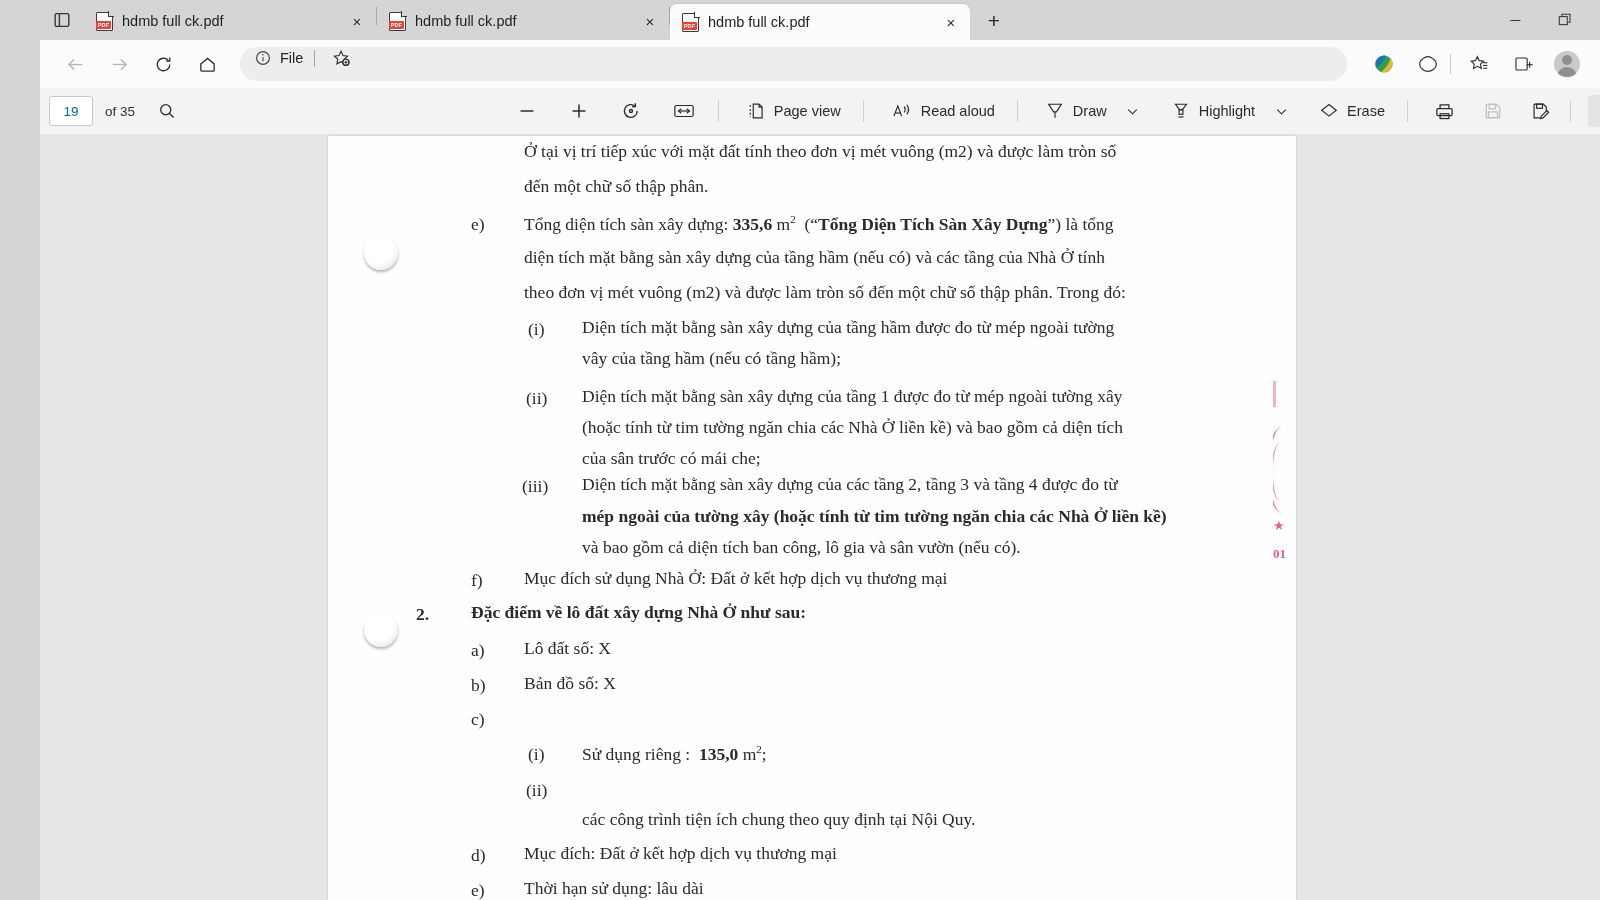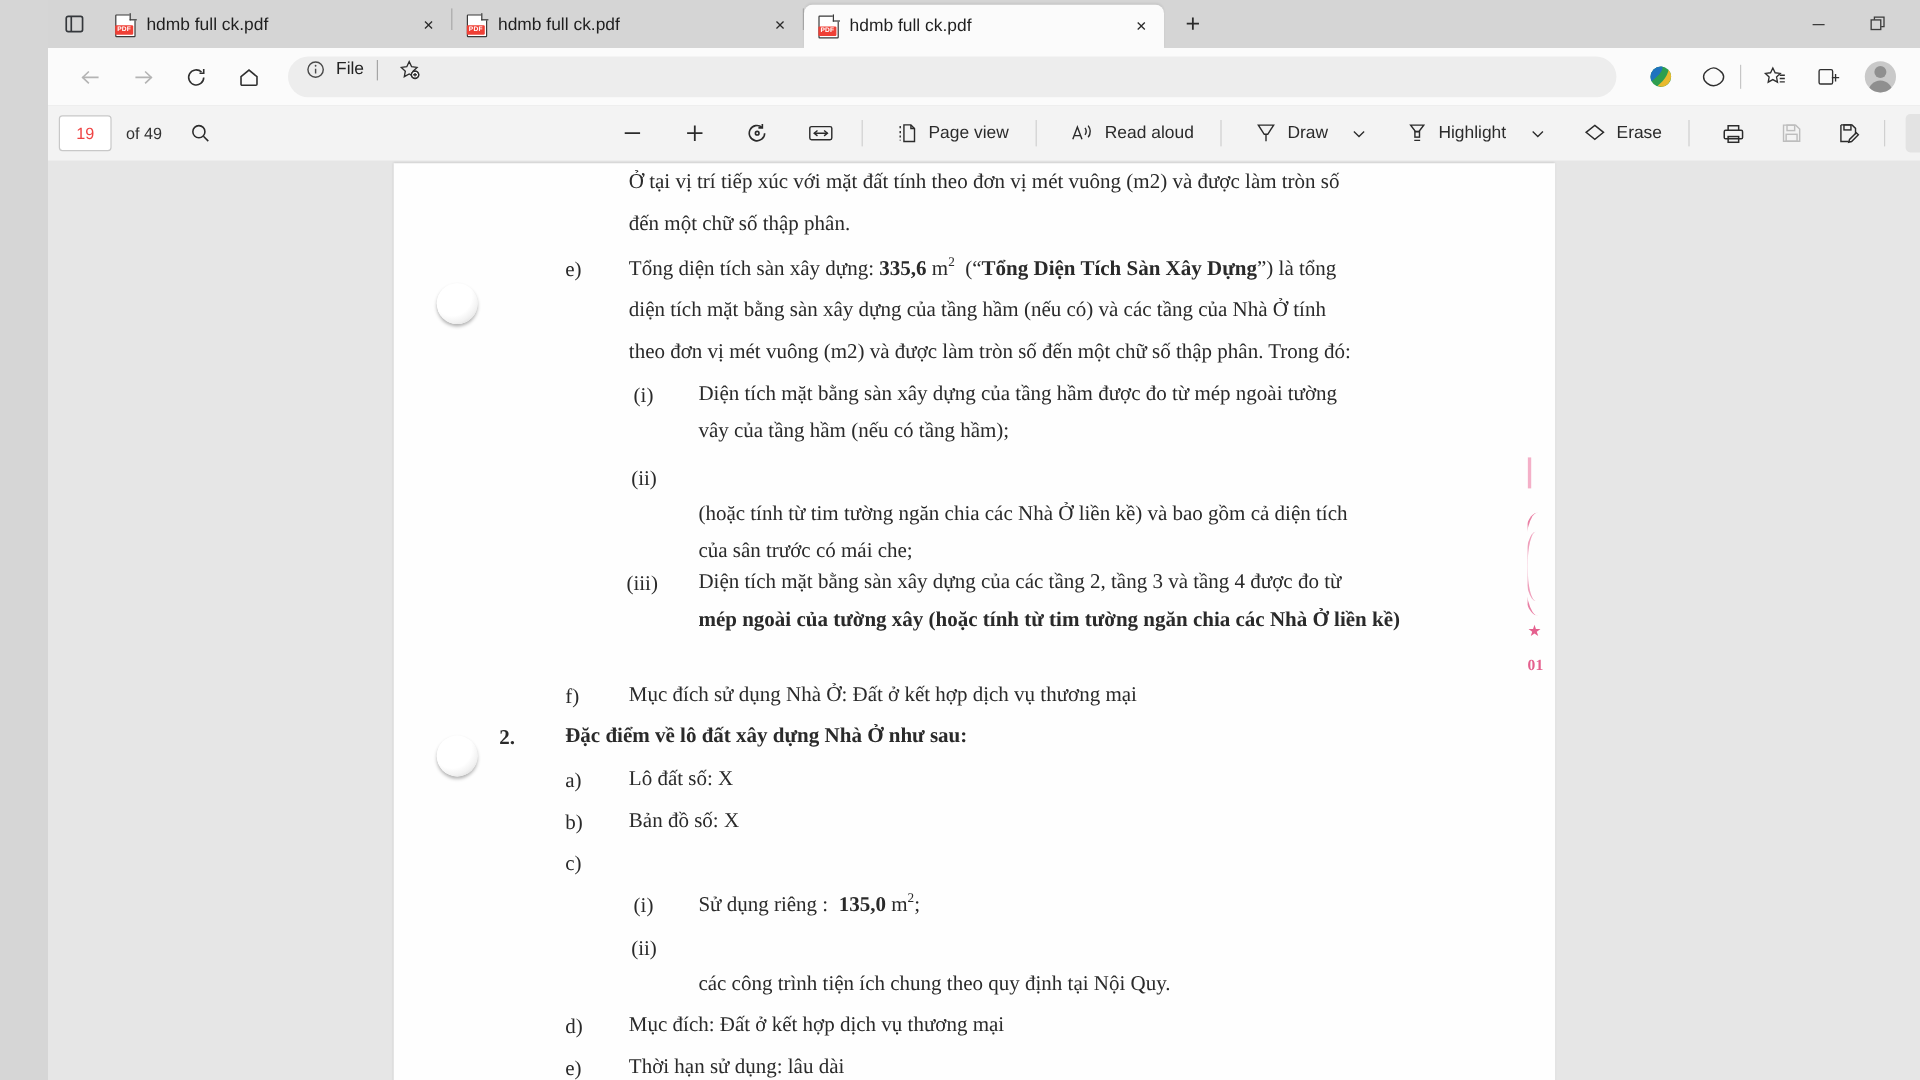--- a/index.html
+++ b/index.html
@@ -94,21 +94,21 @@
   .avatar::before{content:"";position:absolute;left:8px;top:4px;width:10px;height:10px;border-radius:50%;background:#8f8f8f;}
   .avatar::after{content:"";position:absolute;left:3px;top:16px;width:20px;height:14px;border-radius:10px 10px 0 0;background:#8f8f8f;}
 
   
   .pdfbar{
     position:absolute;left:0;top:88px;width:1600px;height:46px;background:#f3f3f3;
     display:flex;align-items:center;border-bottom:1px solid #e2e2e2;
   }
   .pagebox{
     width:42px;height:28px;margin-left:9px;border:1px solid #c8c8c8;border-radius:3px;background:#fff;
-    display:flex;align-items:center;justify-content:center;font-size:13.5px;color:#ef4444;
+    display:flex;align-items:center;justify-content:center;font-size:13.5px;color:#0369a1;
   }
   .ofpages{font-size:13.5px;color:#333;margin-left:12px;}
   .tbtn{
     height:32px;min-width:32px;border-radius:4px;display:flex;align-items:center;justify-content:center;
     gap:8px;color:#2b2b2b;padding:0 7px;box-sizing:border-box;font-size:14.5px;
   }
   .tbtn.lbl{padding:0 10px;}
   .tbtn.disabled{color:#bdbdbd;}
   .tbtn.pinned{background:#e3e3e3;}
   .pdfsep{width:1px;height:22px;background:#d0d0d0;margin:0 7px;}
@@ -302,21 +302,21 @@
       <svg width="20" height="20" viewBox="0 0 22 22" fill="currentColor">
         <circle cx="5" cy="11" r="1.6"></circle>
           <circle cx="11" cy="11" r="1.6"></circle>
           <circle cx="17" cy="11" r="1.6"></circle>
       </svg>
     </div>
   </div>
 
   <div class="pdfbar">
     <div class="pagebox">19</div>
-    <div class="ofpages">of 49</div>
+    <div class="ofpages">of 35</div>
     <div class="tbtn" style="margin-left:16px;">
       <svg width="18" height="18" viewBox="0 0 20 20" fill="none" stroke="currentColor" stroke-width="1.45">
         <circle cx="8.6" cy="8.6" r="5.6"></circle>
           <line x1="12.8" y1="12.8" x2="17.3" y2="17.3"></line>
       </svg>
     </div>
 
     <div style="flex:1 1 auto;"></div>
 
     <div class="tbtn">
@@ -466,26 +466,28 @@
           <span>&nbsp;(“</span><b>Tổng Diện Tích Sàn Xây Dựng</b><span>”) là tổng</span>
         </div>
         <div class="ln" style="left:196px;top:113px;">diện tích mặt bằng sàn xây dựng của tầng hầm (nếu có) và các tầng của Nhà Ở tính</div>
         <div class="ln" style="left:196px;top:148px;">theo đơn vị mét vuông (m2) và được làm tròn số đến một chữ số thập phân. Trong đó:</div>
 
         <div class="mk" style="left:200px;top:183px;">(i)</div>
         <div class="ln" style="left:254px;top:183px;">Diện tích mặt bằng sàn xây dựng của tầng hầm được đo từ mép ngoài tường</div>
         <div class="ln" style="left:254px;top:214px;">vây của tầng hầm (nếu có tầng hầm);</div>
 
         <div class="mk" style="left:198px;top:252px;">(ii)</div>
+        <div class="ln" style="left:254px;top:252px;">Diện tích mặt bằng sàn xây dựng của tầng 1 được đo từ mép ngoài tường xây</div>
         <div class="ln" style="left:254px;top:283px;">(hoặc tính từ tim tường ngăn chia các Nhà Ở liền kề) và bao gồm cả diện tích</div>
         <div class="ln" style="left:254px;top:314px;">của sân trước có mái che;</div>
 
         <div class="mk" style="left:194px;top:340px;">(iii)</div>
         <div class="ln" style="left:254px;top:340px;">Diện tích mặt bằng sàn xây dựng của các tầng 2, tầng 3 và tầng 4 được đo từ</div>
         <div class="ln" style="left:254px;top:372px;font-weight:bold;">mép ngoài của tường xây (hoặc tính từ tim tường ngăn chia các Nhà Ở liền kề)</div>
+        <div class="ln" style="left:254px;top:403px;">và bao gồm cả diện tích ban công, lô gia và sân vườn (nếu có).</div>
 
         <div class="mk" style="left:143px;top:434px;">f)</div>
         <div class="ln" style="left:196px;top:434px;">Mục đích sử dụng Nhà Ở: Đất ở kết hợp dịch vụ thương mại</div>
 
         <div class="mk" style="left:88px;top:468px;font-weight:bold;">2.</div>
         <div class="ln" style="left:143px;top:468px;font-weight:bold;">Đặc điểm về lô đất xây dựng Nhà Ở như sau:</div>
 
         <div class="mk" style="left:143px;top:504px;">a)</div>
         <div class="ln" style="left:196px;top:504px;text-align:right;">Lô đất số: X</div>
 

